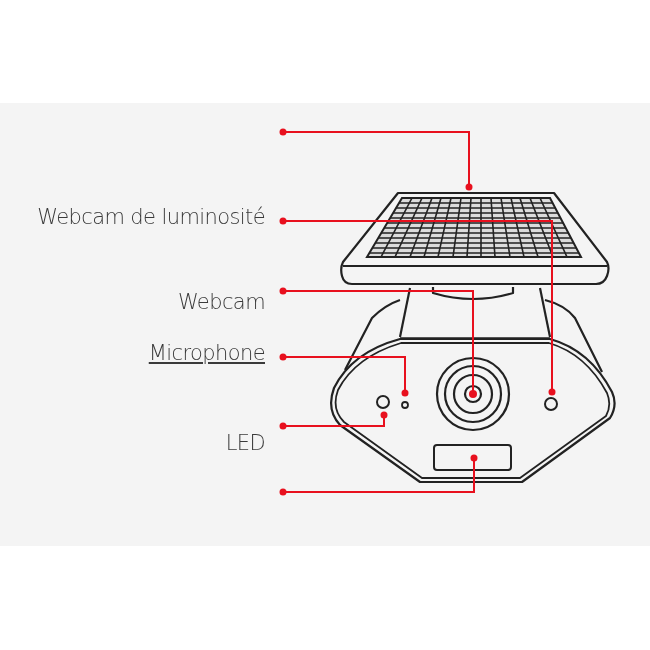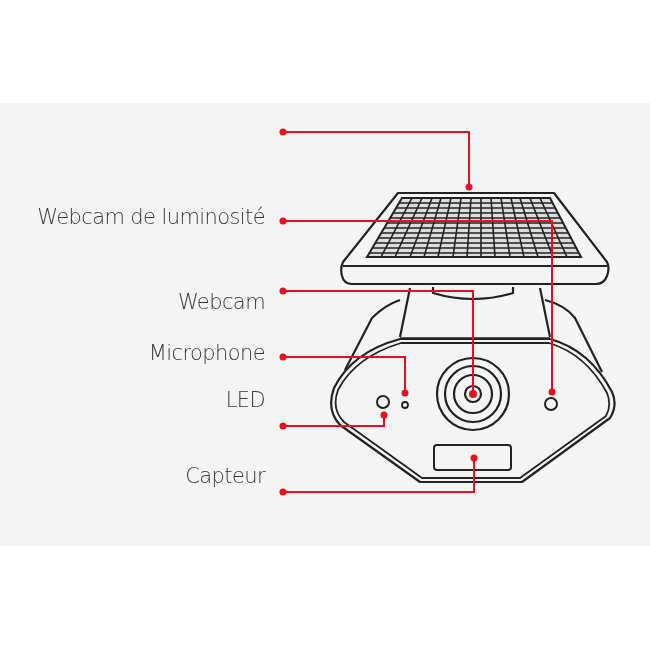--- a/index.html
+++ b/index.html
@@ -107,21 +107,20 @@
 </svg>
 
 <div class="label" style="top:104px;">
 </div>
 <div class="label" style="top:205px;">
   <div>Webcam de luminosité</div>
 </div>
 <div class="label" style="top:274px;margin-top:16px;">
   <div>Webcam</div>
 </div>
-<div class="label" style="top:341px;">
+<div class="label" style="top:341px;text-decoration:underline;">
   <div>Microphone</div>
 </div>
-<div class="label" style="top:388px;">
+<div class="label" style="top:431px;">
   <div>LED</div>
 </div>
 <div class="label" style="top:464px;">
-  <div>Capteur</div>
 </div>
 
 </body></html>

